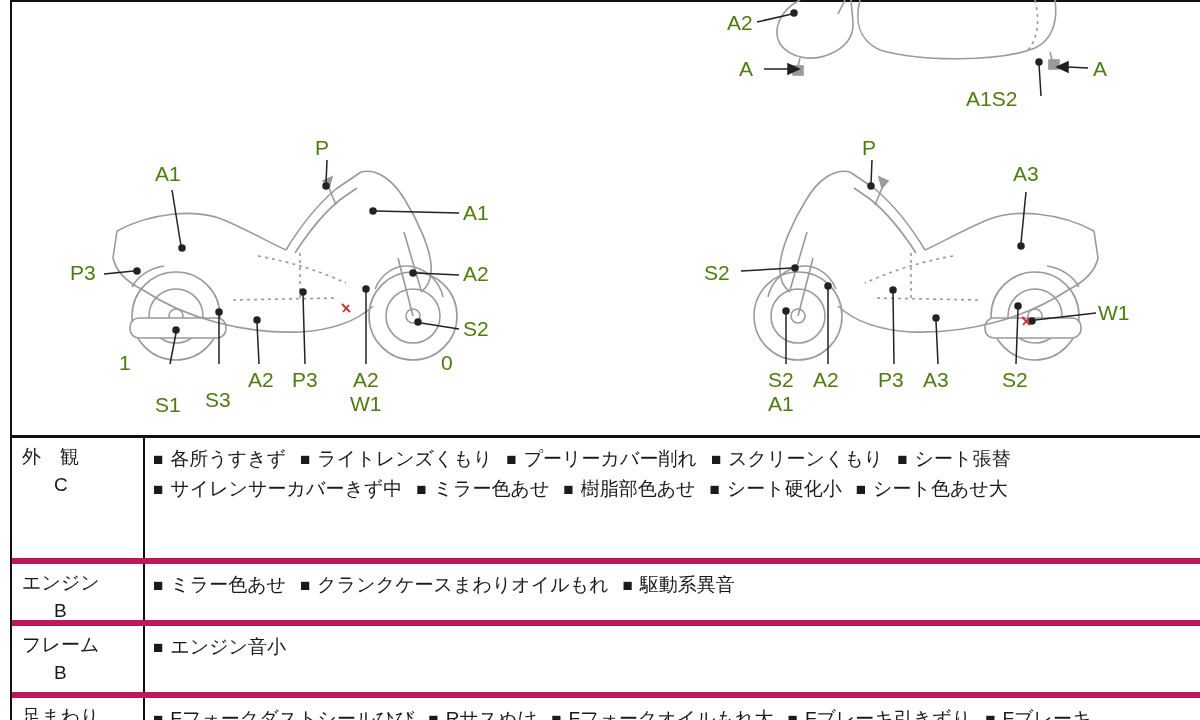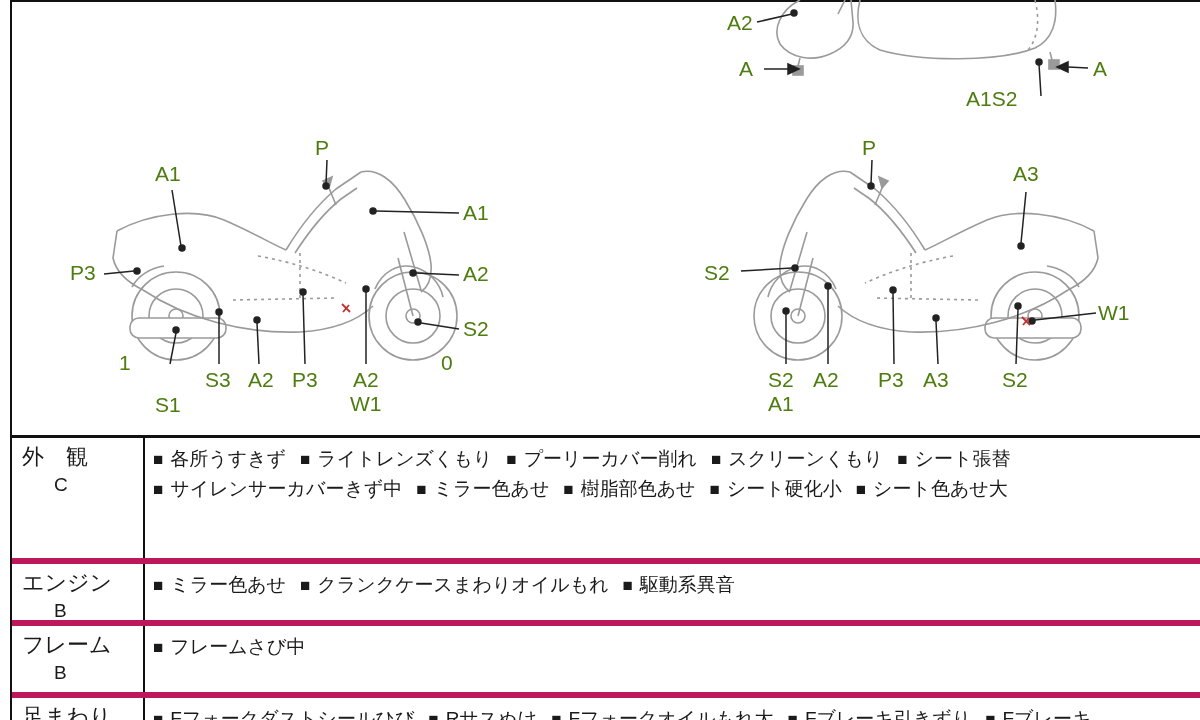--- a/index.html
+++ b/index.html
@@ -41,21 +41,21 @@
   .t-row:first-child{border-top:none;}
   .t-cat{
     width:133px;
     flex:0 0 133px;
     border-right:2px solid #111;
     box-sizing:border-box;
     padding-top:5px;
   }
   .t-cat .cat-name{
     padding-left:10px;
-    font-size:22px;
+    font-size:19px;
     line-height:28px;
   }
   .t-cat .cat-grade{
     padding-left:42px;
     font-size:19px;
     line-height:28px;
   }
   .t-content{
     flex:1 1 auto;
     padding:6px 10px 0 8px;
@@ -200,21 +200,21 @@
         <div class="callout" style="left: 1093px; top: 58px;">A</div>
         <div class="callout" style="left: 966px; top: 88px;">A1S2</div>
         <div class="callout" style="left: 315px; top: 137px;">P</div>
         <div class="callout" style="left: 155px; top: 163px;">A1</div>
         <div class="callout" style="left: 463px; top: 202px;">A1</div>
         <div class="callout" style="left: 70px; top: 262px;">P3</div>
         <div class="callout" style="left: 463px; top: 263px;">A2</div>
         <div class="callout" style="left: 463px; top: 318px;">S2</div>
         <div class="callout" style="left: 119px; top: 352px;">1</div>
         <div class="callout" style="left: 155px; top: 369px; margin-top: 25px;">S1</div>
-        <div class="callout" style="left: 205px; top: 369px;">S3</div>
+        <div class="callout" style="left: 205px; top: 389px;">S3</div>
         <div class="callout" style="left: 248px; top: 369px;">A2</div>
         <div class="callout" style="left: 292px; top: 369px;">P3</div>
         <div class="callout" style="left: 353px; top: 369px;">A2</div>
         <div class="callout" style="left: 350px; top: 393px;">W1</div>
         <div class="callout" style="left: 441px; top: 352px;">0</div>
         <div class="callout" style="left: 862px; top: 137px;">P</div>
         <div class="callout" style="left: 1013px; top: 163px;">A3</div>
         <div class="callout" style="left: 704px; top: 262px;">S2</div>
         <div class="callout" style="left: 1098px; top: 302px;">W1</div>
         <div class="callout" style="left: 768px; top: 369px;">S2</div>
@@ -239,21 +239,21 @@
           <div class="cat-name">エンジン</div>
           <div class="cat-grade">B</div>
         </div>
         <div class="t-content"><span class="item"><span class="bullet">■</span><span>ミラー色あせ</span></span><span class="item"><span class="bullet">■</span><span>クランクケースまわりオイルもれ</span></span><span class="item"><span class="bullet">■</span><span>駆動系異音</span></span></div>
       </div>
       <div class="t-row" style="height: 72px;">
         <div class="t-cat">
           <div class="cat-name">フレーム</div>
           <div class="cat-grade">B</div>
         </div>
-        <div class="t-content"><span class="item"><span class="bullet">■</span><span>フレームさび中</span></span></div>
+        <div class="t-content"><span class="item"><span class="bullet">■</span><span>エンジン音小</span></span></div>
       </div>
       <div class="t-row" style="height: 120px;">
         <div class="t-cat">
           <div class="cat-name">足まわり</div>
           <div class="cat-grade"></div>
         </div>
         <div class="t-content"><span class="item"><span class="bullet">■</span><span>Fフォークダストシールひび</span></span><span class="item"><span class="bullet">■</span><span>Rサスぬけ</span></span><span class="item"><span class="bullet">■</span><span>Fフォークオイルもれ大</span></span><span class="item"><span class="bullet">■</span><span>Fブレーキ引きずり</span></span><span class="item"><span class="bullet">■</span><span>Fブレーキ</span></span></div>
       </div>
     </div>
 

